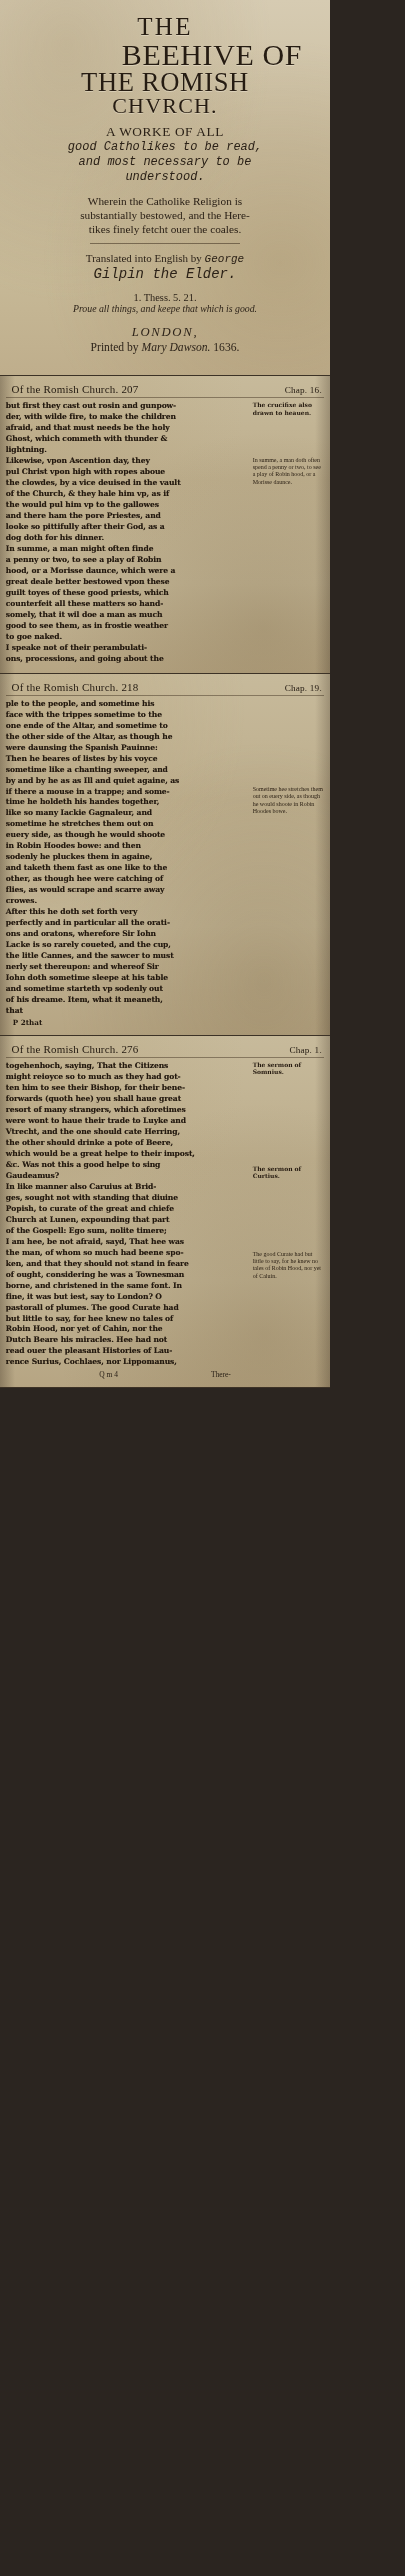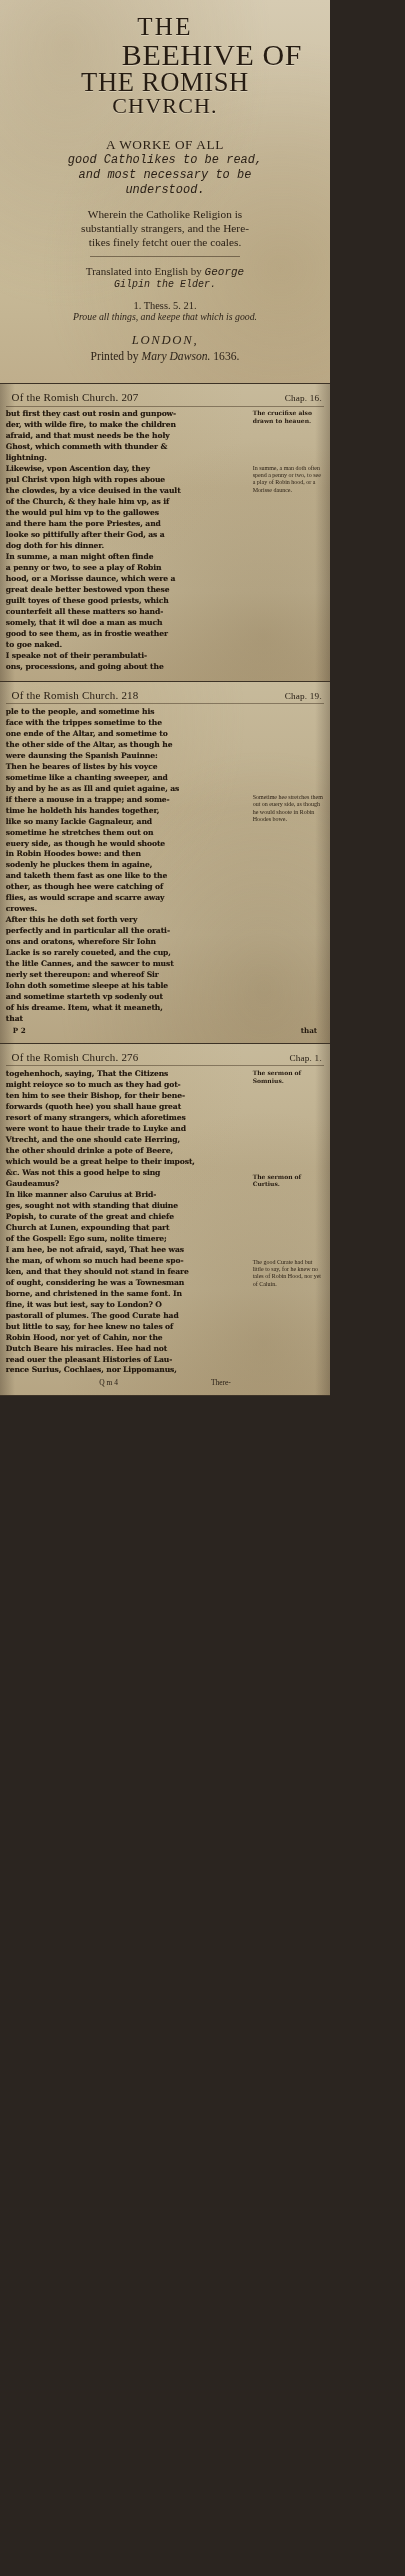--- a/index.html
+++ b/index.html
@@ -38,21 +38,21 @@
     font-weight: 400;
     color: #261c12;
     text-shadow: 0 0.6px 0 rgba(255,250,235,0.35);
   }
   .t-huge .l1 { font-size: 25px; letter-spacing: 2.3px; }
   .t-huge .l2 { font-size: 30px; letter-spacing: 0.6px; text-align: right; }
   .t-huge .l3 { font-size: 26.6px; letter-spacing: 0.6px; }
   .t-huge .l4 { font-size: 22px; letter-spacing: 1.2px; text-align: center; }
 
   .t-sub1 {
-    margin-top: 21px;
+    margin-top: 8px;
     font-size: 13.3px;
     letter-spacing: 0.6px;
     color: #2b2117;
   }
   .t-ital {
     font-style: italic;
     font-size: 12px;
     line-height: 1.22;
     color: #2b2117;
     font-family: Liberation Mono, monospace;
@@ -151,21 +151,20 @@
     font-family: "Liberation Serif", serif;
     font-size: 6px;
     line-height: 1.23;
     color: #2c2115;
     margin-bottom: 5.8px;
     text-align: left;
   }
   .mnote-sep { height: 4.6px; }
   .catchline {
     display: flex;
-    justify-content: space-between;
     font-family: "DejaVu Serif", serif;
     font-size: 7.2px;
     font-weight: 600;
     padding: 1.2px 7px 0 7px;
     color: #23190f;
   }
   .sig-line {
     display: flex;
     justify-content: center;
     gap: 93px;
@@ -196,30 +195,30 @@
       <div class="l4">CHVRCH.</div>
     </div>
 
     <div class="t-sub1">A WORKE OF ALL</div>
     <div class="t-ital">good Catholikes to be read,</div>
     <div class="t-ital">and most necessary to be</div>
     <div class="t-ital small">understood.</div>
 
     <div class="t-block">
       <div>Wherein the Catholike Religion is</div>
-      <div>substantially strangers, and the Here-</div>
+      <div>substantially bestowed, and the Here-</div>
       <div>tikes finely fetcht ouer the coales.</div>
     </div>
 
     <div class="t-rule"></div>
 
     <div class="t-trans">
       <span>Translated into English by</span>
       <span class="t-ital" style="font-size:11px">George</span>
-      <div class="t-ital" style="font-size:10px">
+      <div class="t-ital" style="font-size:14px">
         <span>Gilpin</span>
         <span>the Elder.</span>
       </div>
     </div>
 
     <div class="t-ref">
       <div class="big">1. Thess. 5. 21.</div>
       <div>Proue all things, and keepe that which is good.</div>
     </div>
 

